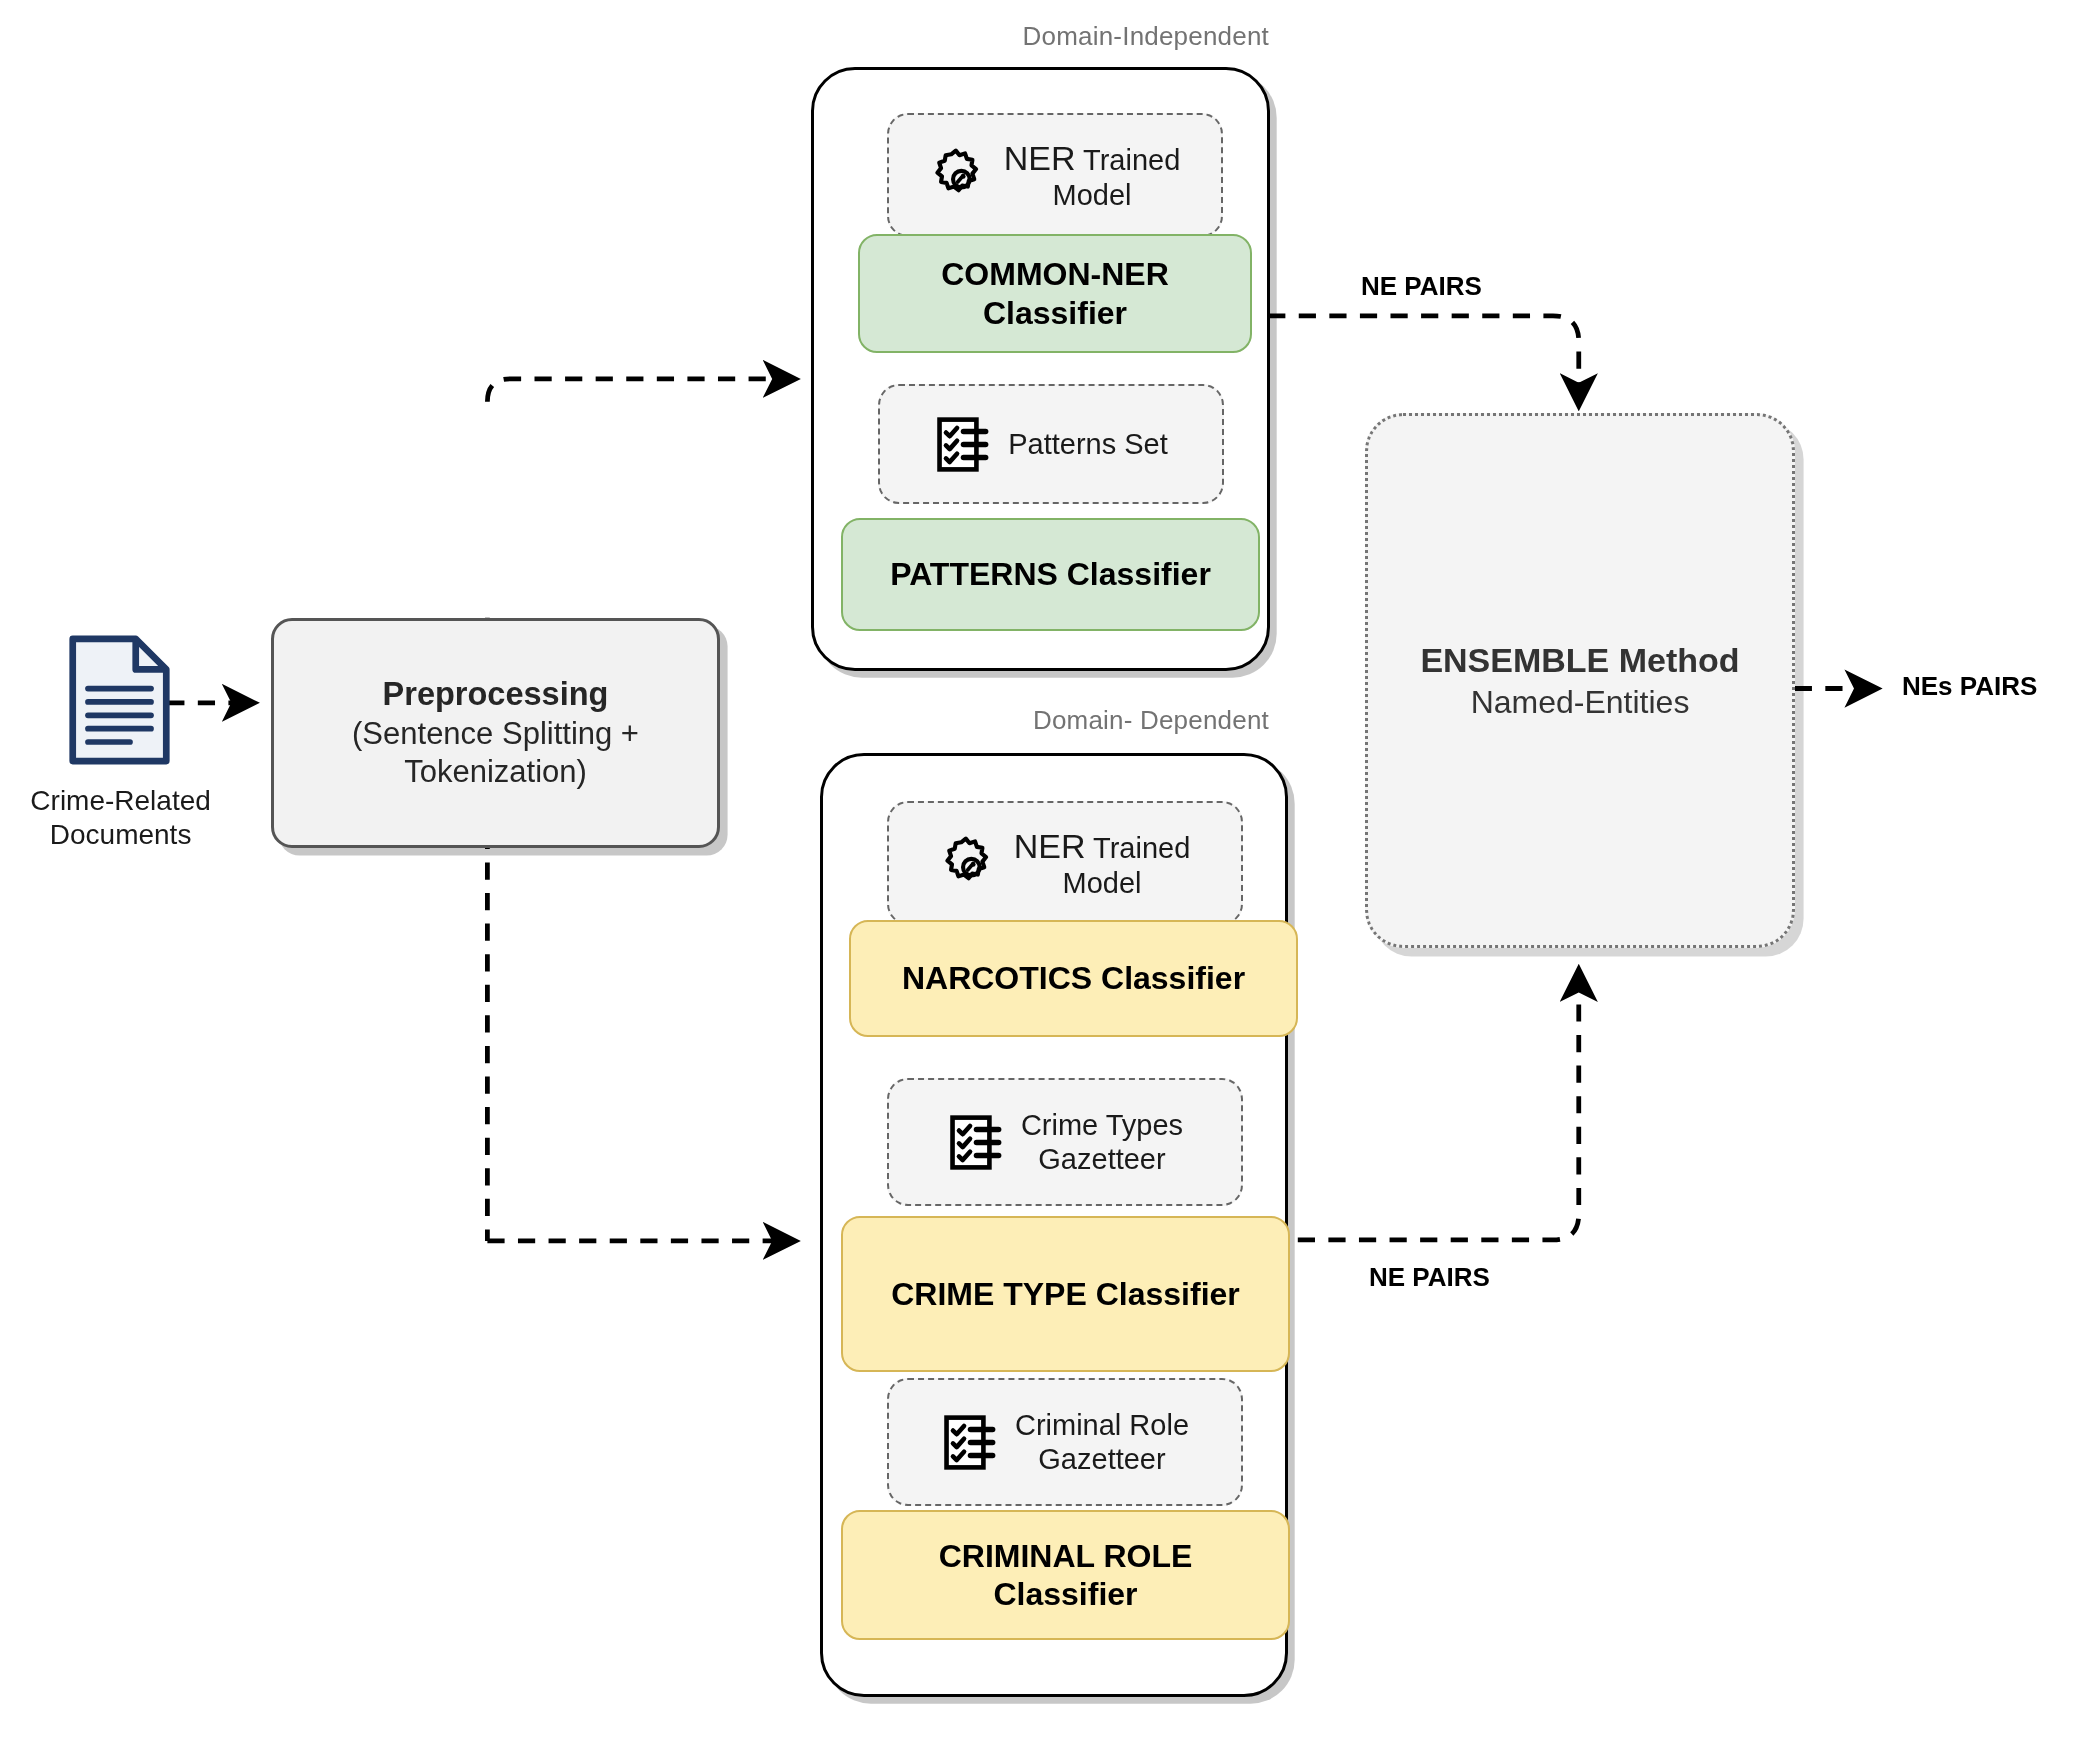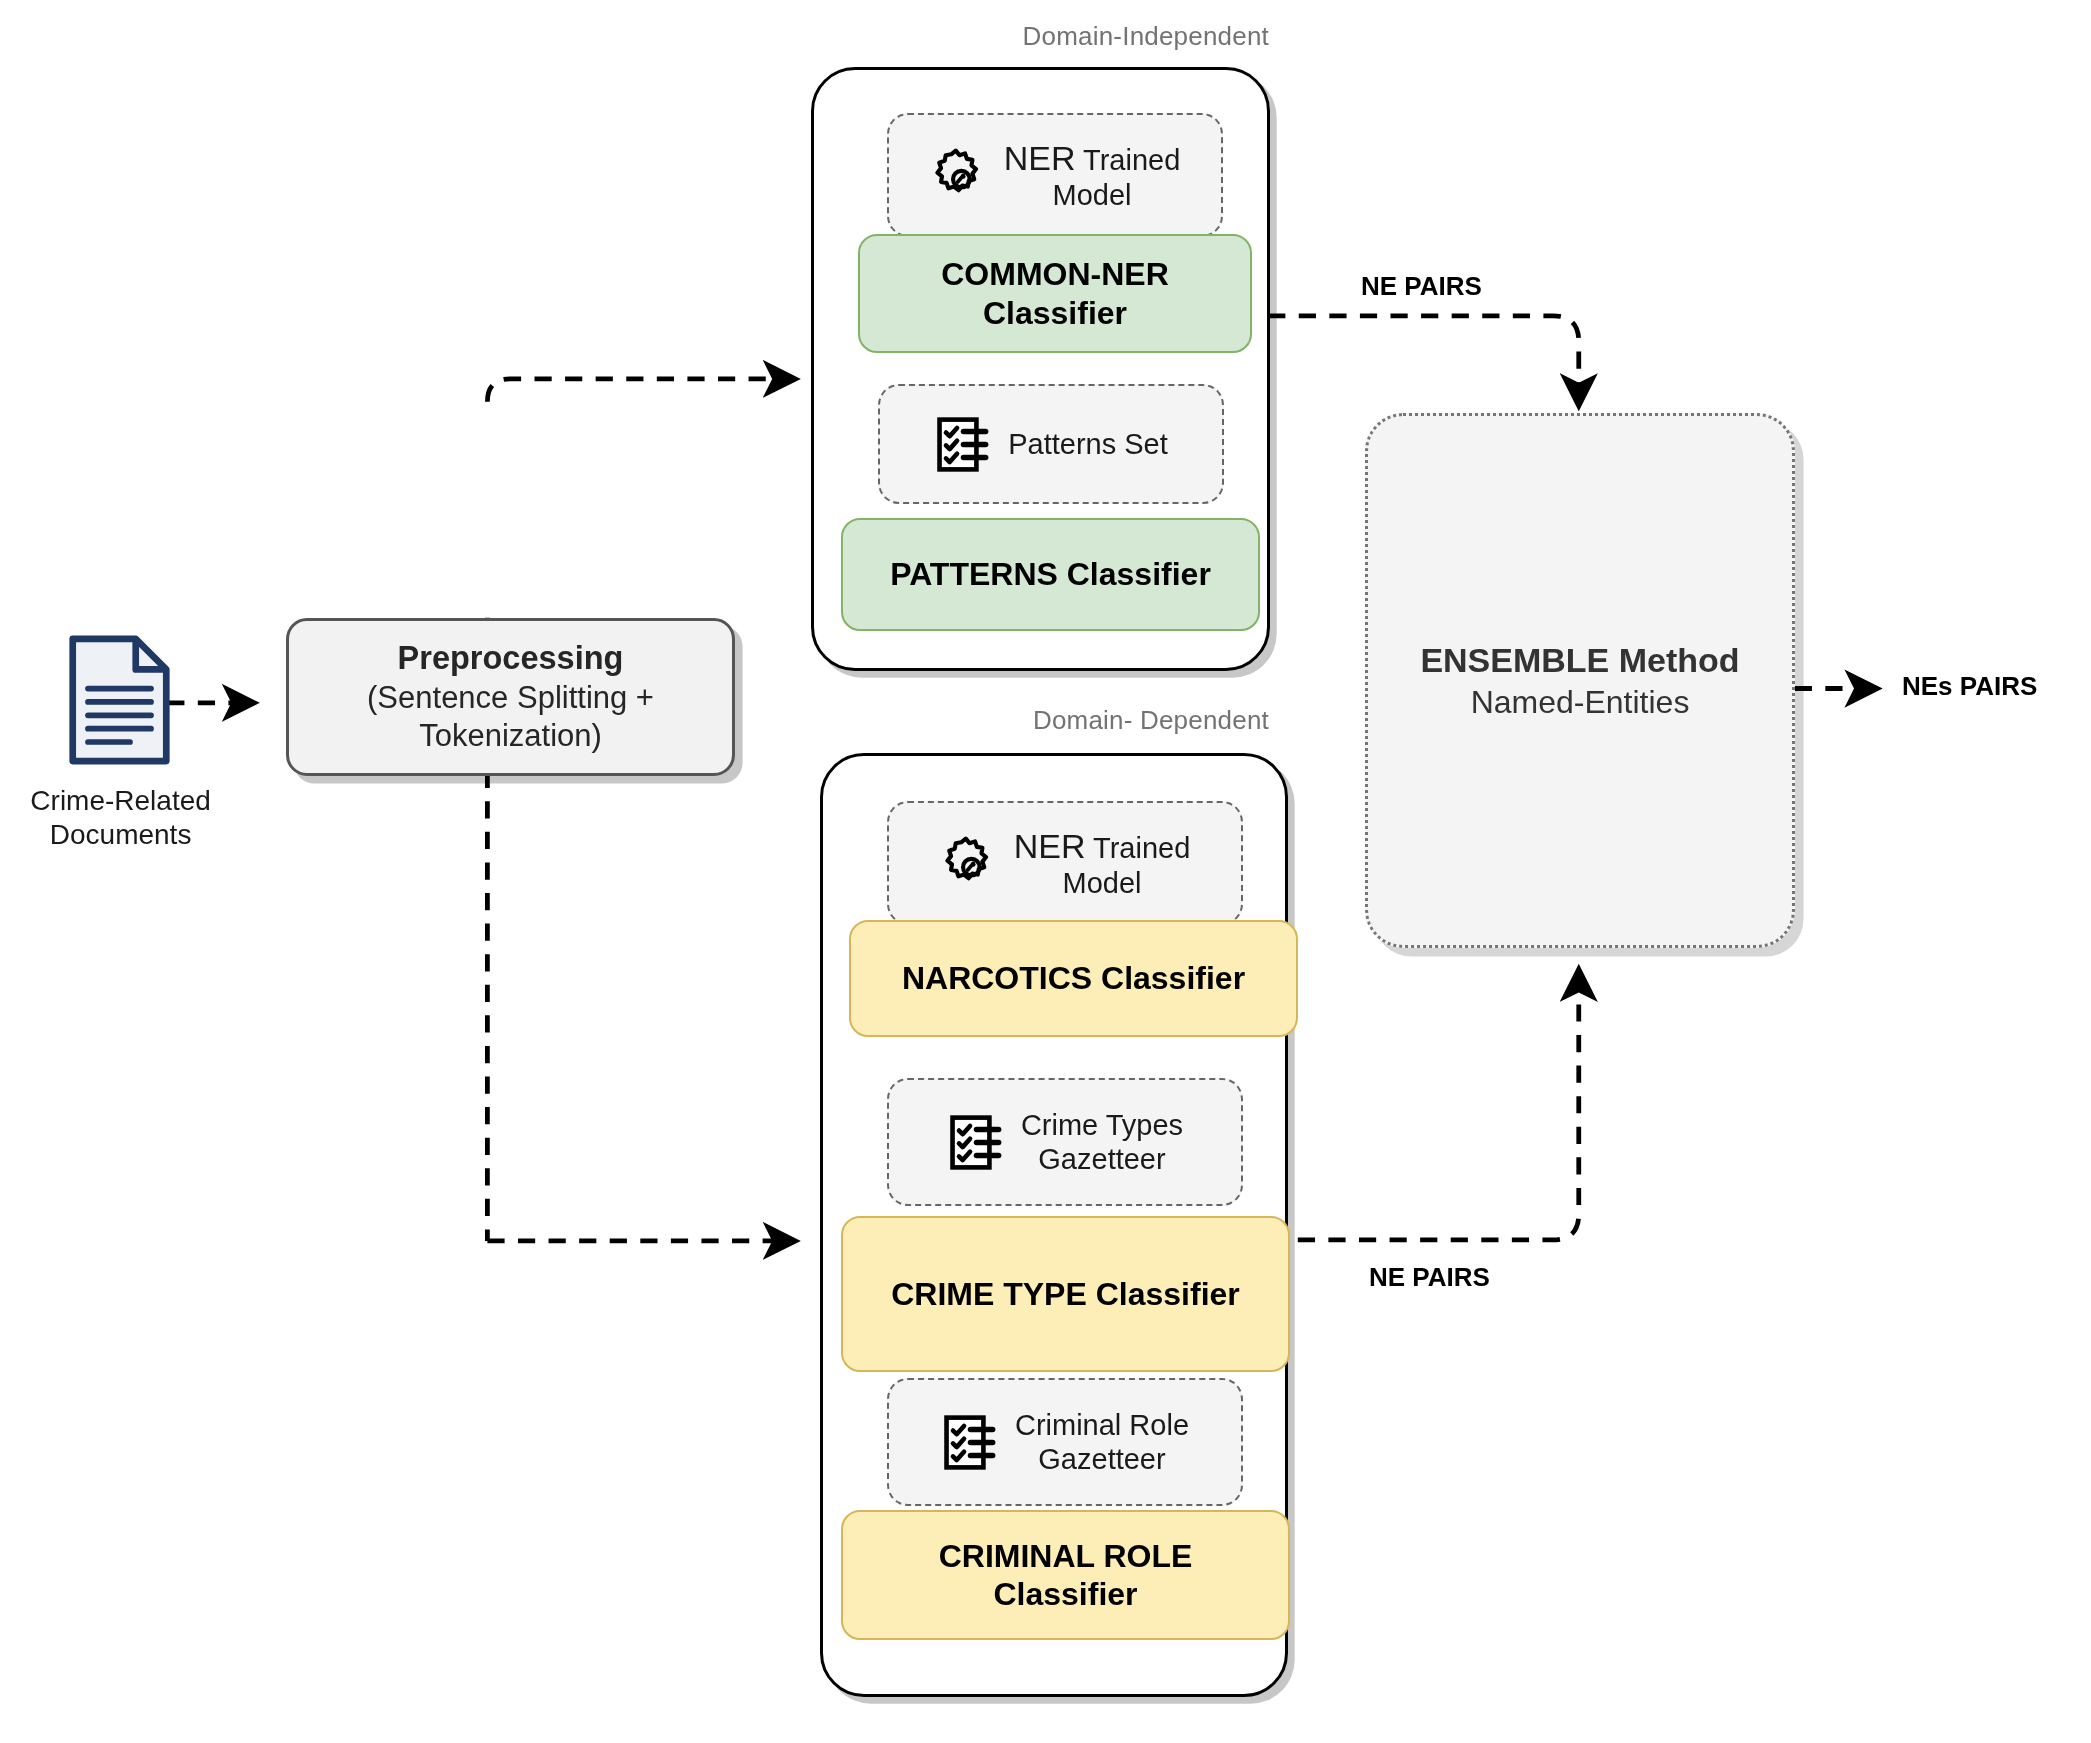--- a/index.html
+++ b/index.html
@@ -103,21 +103,21 @@
         <line x1="22" y1="100" x2="88" y2="100"></line>
         <line x1="22" y1="114" x2="66" y2="114"></line>
       </g>
     </svg>
   </div>
   <div class="abs doc-caption" style="left:9.6px;top:784px;width:222px;">
     <div>Crime-Related</div>
     <div>Documents</div>
   </div>
 
-  <div class="abs proc-box" style="left:271px;top:618px;width:449px;height:158px;margin-left:15px;">
+  <div class="abs proc-box" style="left:271px;top:618px;width:449px;height:230px;">
     <div>
       <div class="proc-title">Preprocessing</div>
       <div class="proc-sub">(Sentence Splitting +</div>
       <div class="proc-sub">Tokenization)</div>
     </div>
   </div>
 
   <div class="abs section-caption" style="left:791px;top:21px;width:478px;">Domain-Independent</div>
 
   <div class="abs group-panel" style="left:811px;top:67px;width:459px;height:604px;"></div>

